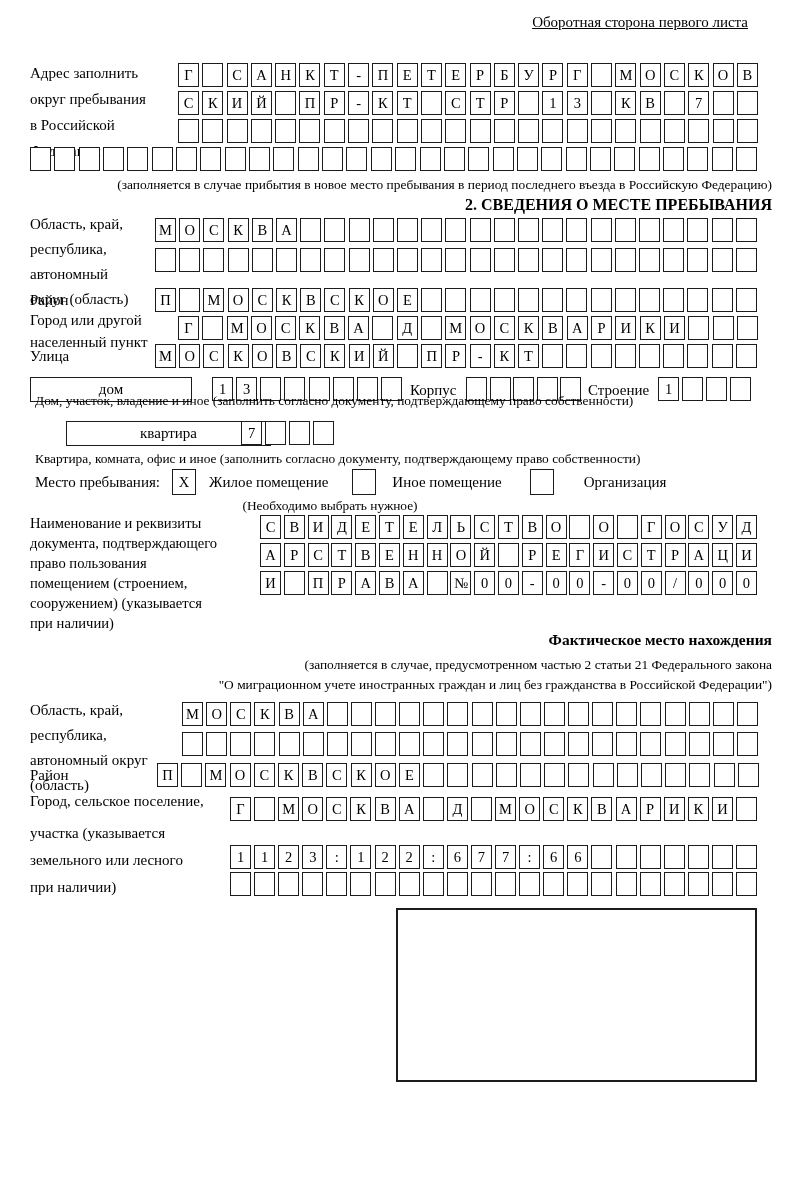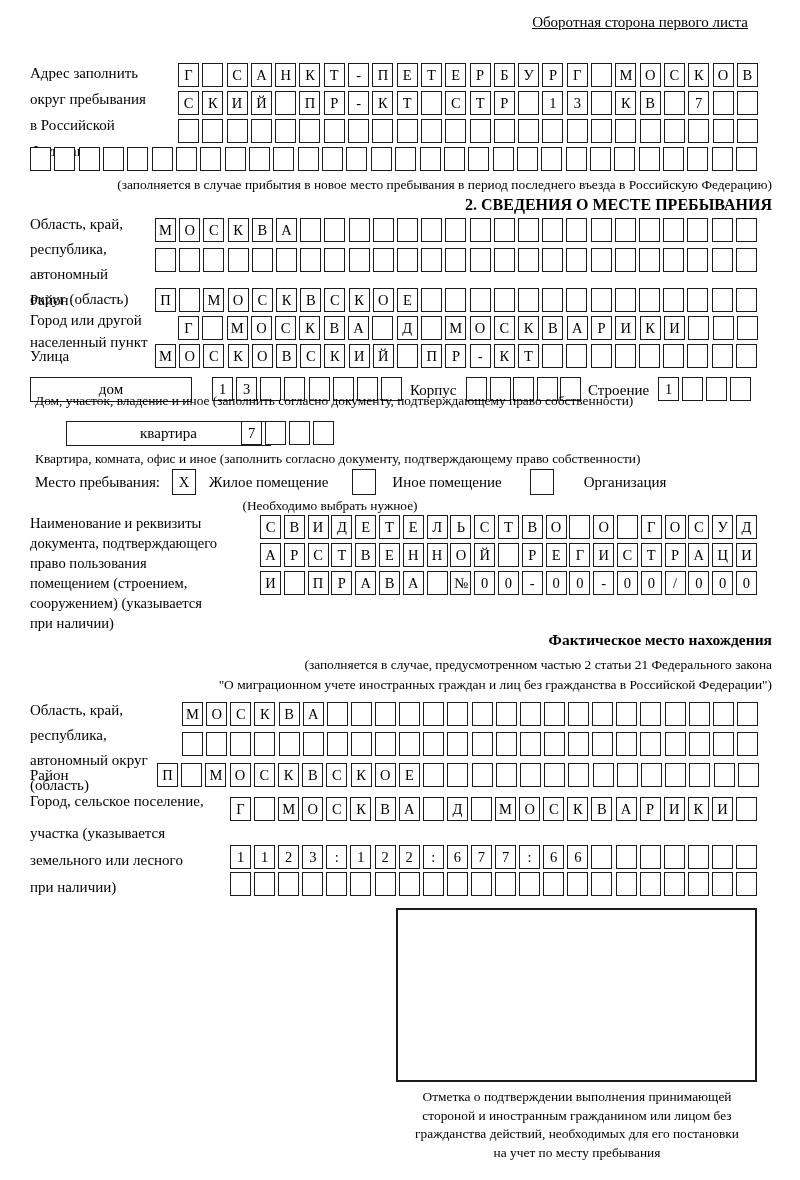--- a/index.html
+++ b/index.html
@@ -603,20 +603,14 @@
       <span class="cell"></span>
       <span class="cell"></span>
       <span class="cell"></span>
       <span class="cell"></span>
       <span class="cell"></span>
       <span class="cell"></span>
       <span class="cell"></span>
     </div>
 
   <div class="abs stamp" style="left:396px; top:908px; width:361px; height:174px;"></div>
-  <div class="abs cap" style="left:388px; top:1088px; width:378px; text-align:center; line-height:18.5px;">
-    <div>Отметка о подтверждении выполнения принимающей</div>
-    <div>стороной и иностранным гражданином или лицом без</div>
-    <div>гражданства действий, необходимых для его постановки</div>
-    <div>на учет по месту пребывания</div>
-  </div>
 
 </div>
 
 </body></html>

